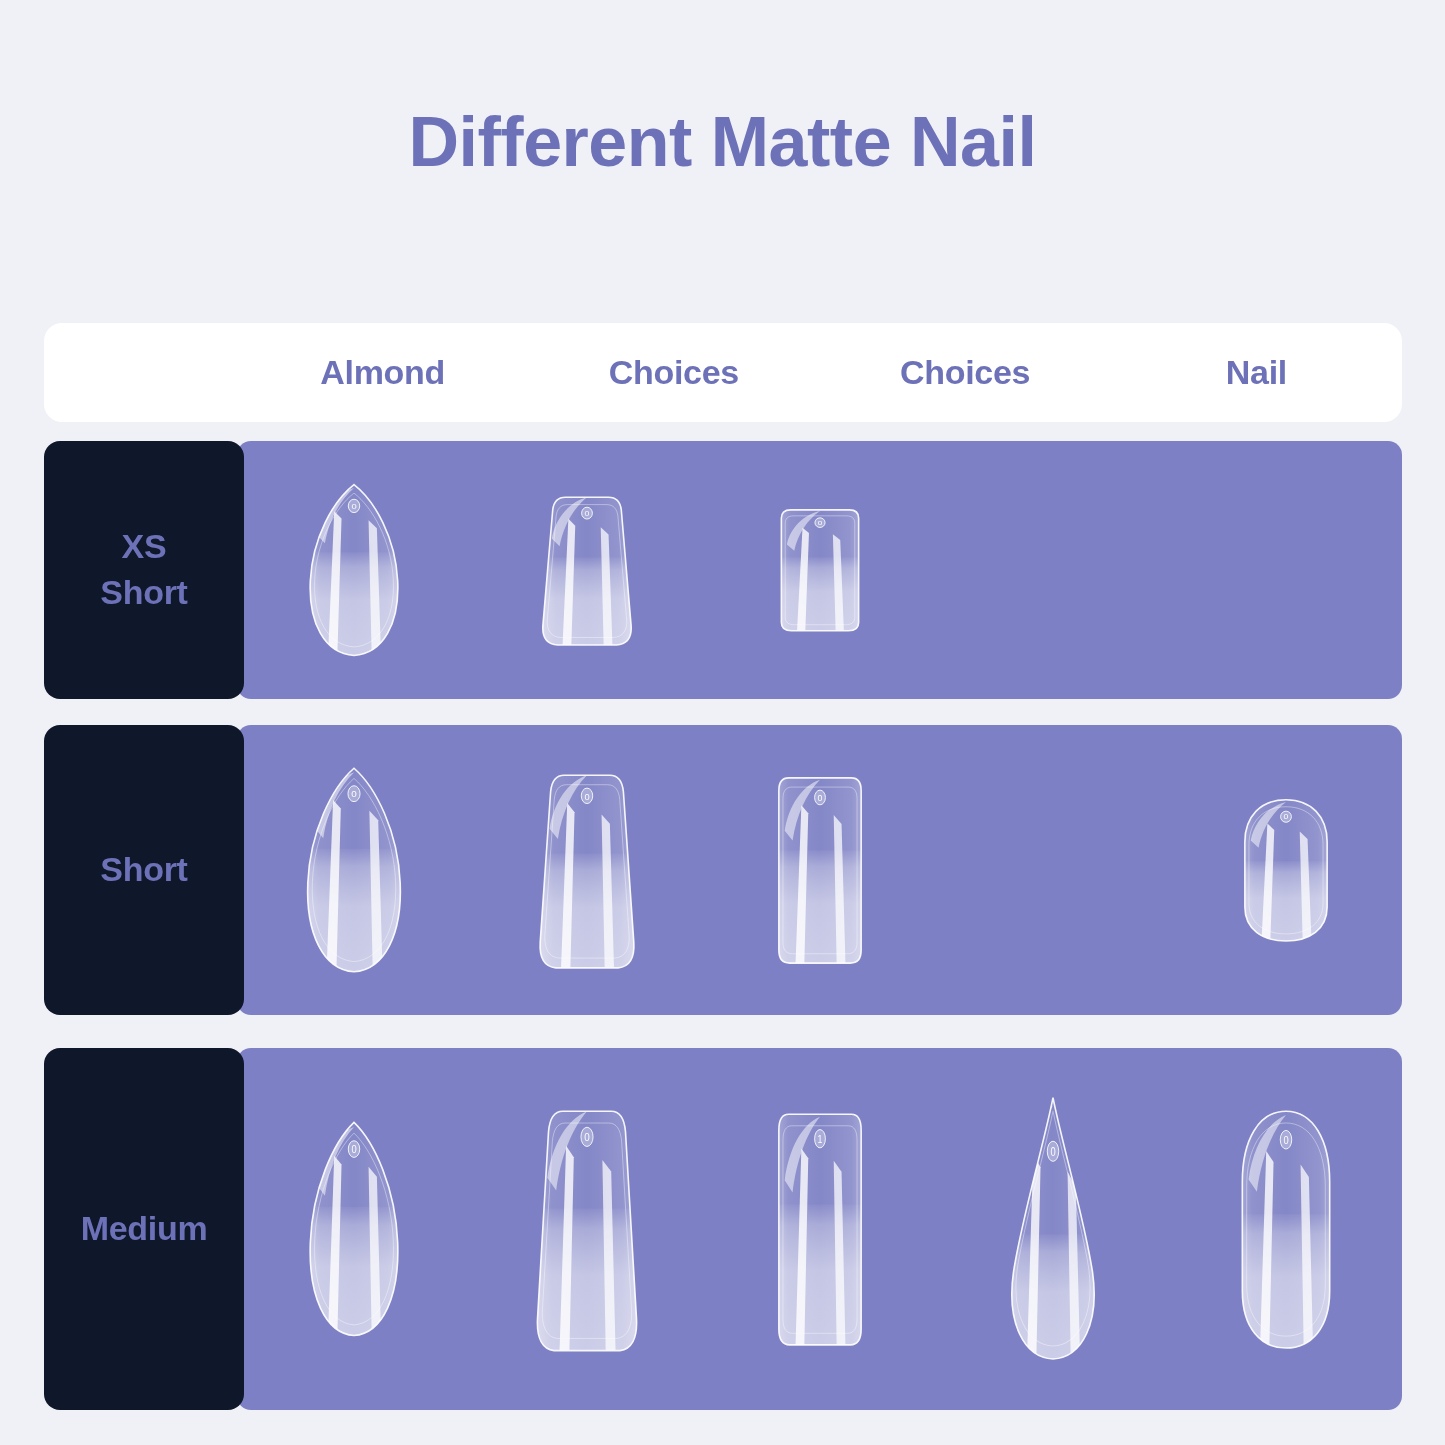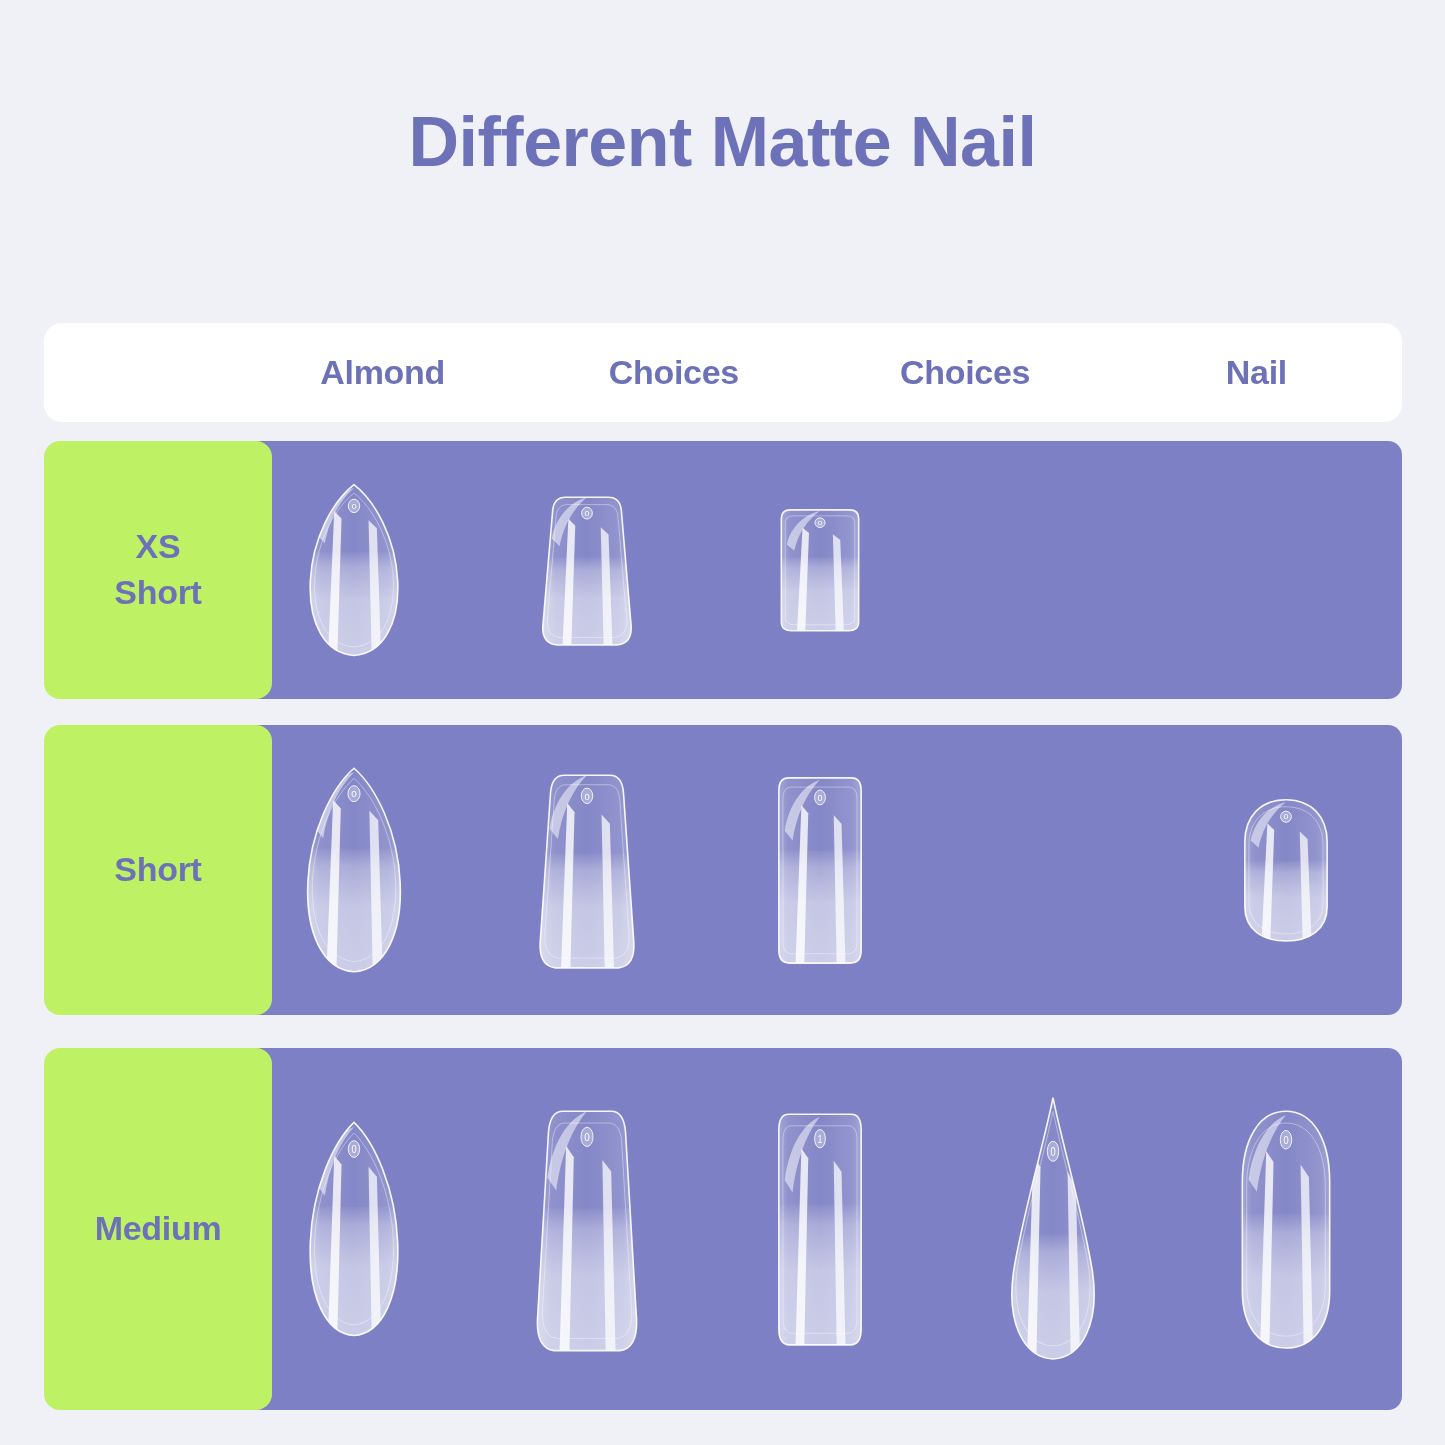--- a/index.html
+++ b/index.html
@@ -79,23 +79,23 @@
     height: 100%;
     background: #7D80C4;
     border-radius: 14px;
     overflow: hidden;
   }
 
   .row-label-card {
     position: absolute;
     left: 0;
     top: 0;
-    width: 228px;
+    width: 200px;
     height: 100%;
-    background: #bef264;
+    background: #0f172a;
     border-radius: 16px;
     display: flex;
     align-items: center;
     justify-content: center;
     z-index: 3;
   }
   .row-label {
     font-size: 34px;
     font-weight: bold;
     color: #6D72B8;

